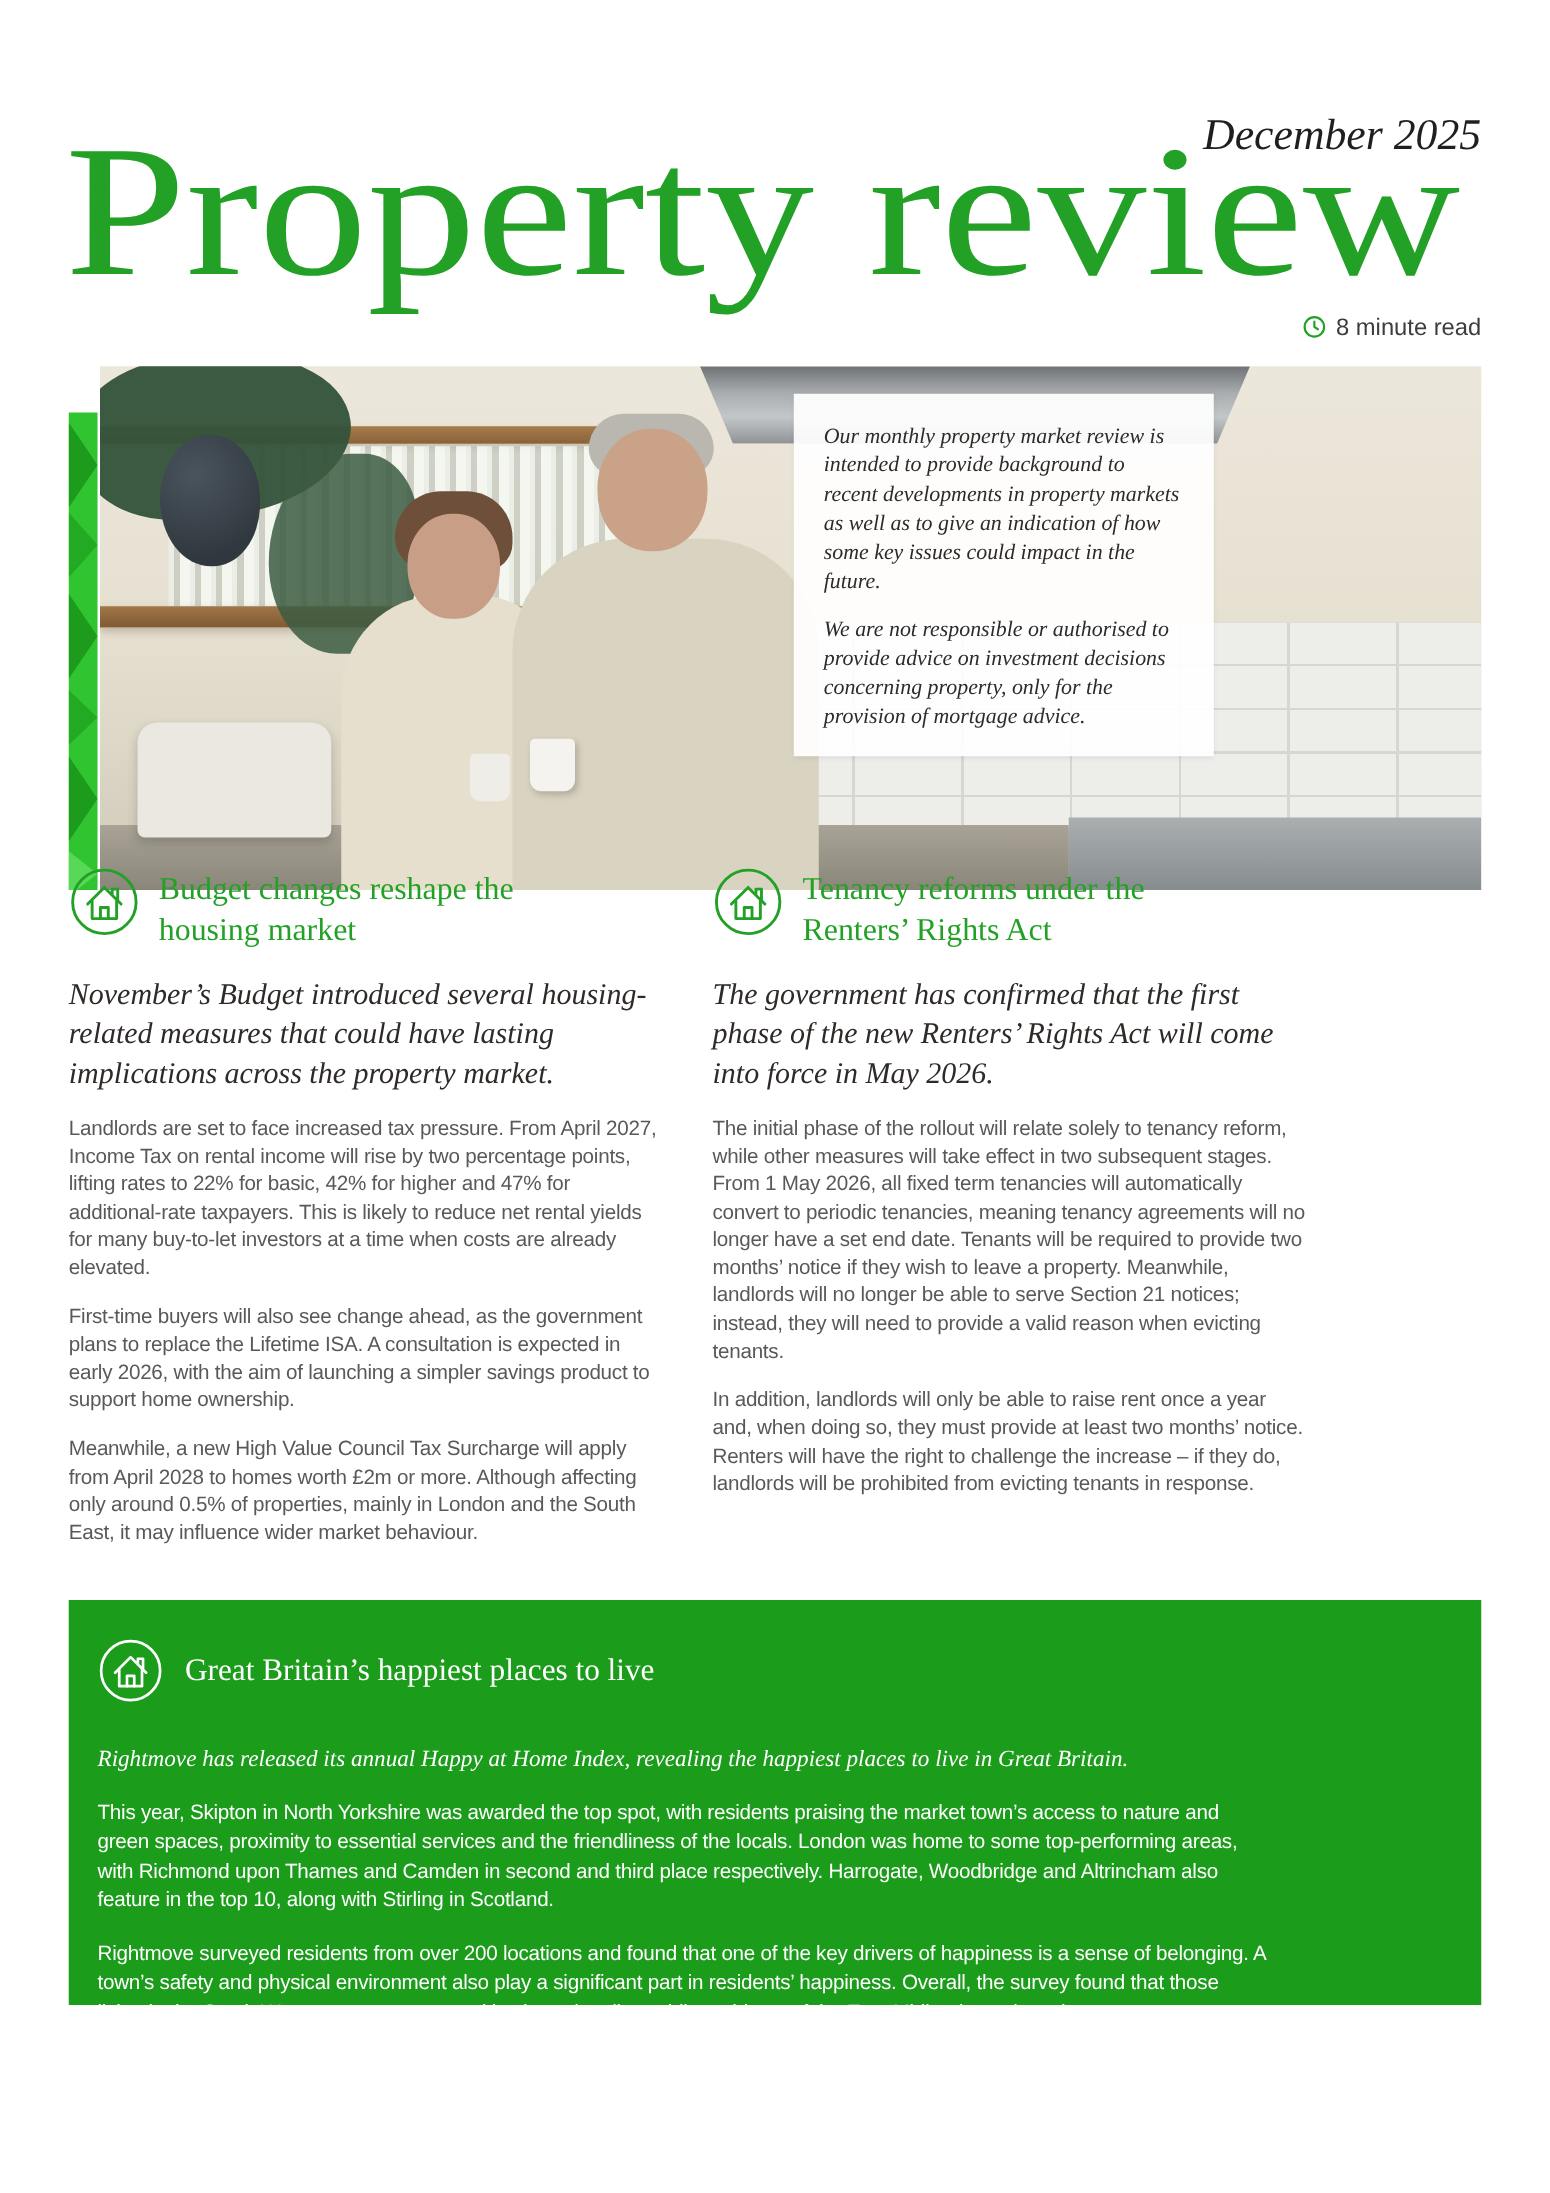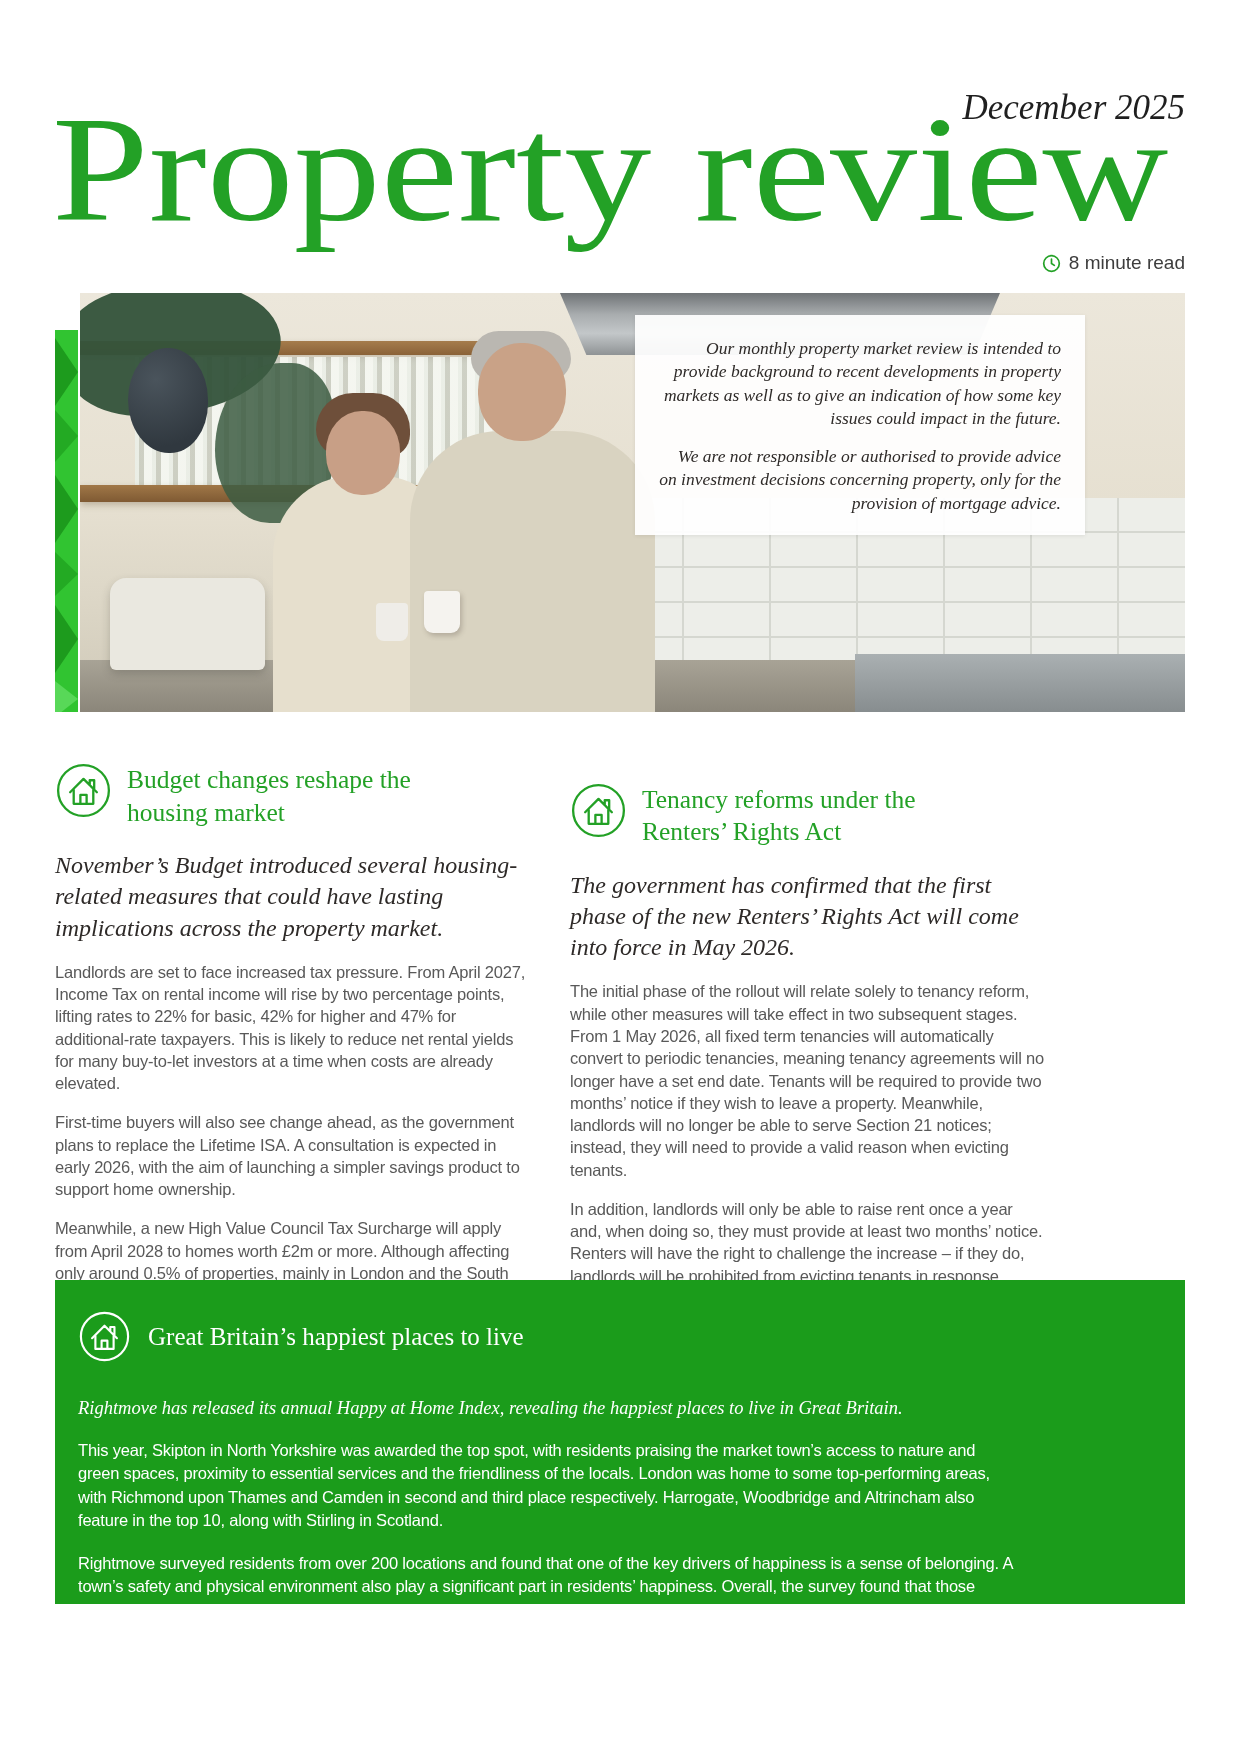--- a/index.html
+++ b/index.html
@@ -19,21 +19,21 @@
     font-size:35px; color:#1f1f1f;
   }
   .main-title {
     position:absolute; left:52px; top:98px;
     font-family:"Liberation Serif","DejaVu Serif",serif;
     font-size:150px; line-height:0.95; color:#23a126; white-space:nowrap;
     transform:scaleX(1.16); transform-origin:left top;
   }
   .read-time {
     position:absolute; right:55px; top:252px;
-    display:flex; align-items:center; gap:8px;
+    display:flex; align-items:flex-start; gap:8px;
     font-size:19px; color:#3d3d3d;
   }
   .read-time svg { display:block; }
 
   
   .hero { position:absolute; left:55px; top:293px; width:1130px; height:419px; }
   .hero-photo {
     position:absolute; left:25px; right:0; top:0; bottom:0; overflow:hidden;
     background:linear-gradient(180deg,#ece7db 0%,#e6e0d1 50%,#ddd7c7 72%,#cfc9b8 100%);
   }
@@ -77,33 +77,32 @@
   .hero-strip { position:absolute; left:0; top:37px; bottom:0; width:23px; background:#31c431; overflow:hidden; }
   .tri { position:absolute; left:0; width:0; height:0; border-style:solid; border-color:transparent; }
   .t1 { top:2%;  border-width:34px 0 34px 23px; border-left-color:#1d9b1d; }
   .t2 { top:21%; border-width:26px 0 26px 23px; border-left-color:#23aa23; }
   .t3 { top:38%; border-width:34px 0 34px 23px; border-left-color:#1d9b1d; }
   .t4 { top:58%; border-width:22px 0 22px 23px; border-left-color:#23aa23; }
   .t5 { top:72%; border-width:34px 0 34px 23px; border-left-color:#1d9b1d; }
   .t6 { top:92%; border-width:18px 0 18px 23px; border-left-color:#58d858; }
 
   .hero-overlay {
-    position:absolute; left:580px; top:22px; width:450px;
+    position:absolute; left:580px; top:22px; width:336px;
     background:rgba(255,255,255,.93); padding:22px 24px 20px 24px;
     box-shadow:0 1px 4px rgba(0,0,0,.08);
-    text-align:right;
   }
   .hero-overlay p {
     font-family:"Liberation Serif","DejaVu Serif",serif; font-style:italic;
     font-size:17.5px; line-height:1.33; color:#2e2a28;
   }
   .hero-overlay p + p { margin-top:15px; }
 
   
-  .columns { position:absolute; left:55px; top:762px; width:1130px; display:flex; gap:38px;align-items:center; }
+  .columns { position:absolute; left:55px; top:693px; width:1130px; display:flex; gap:38px; }
   .article { width:477px; }
   .article-header { display:flex; align-items:flex-start; gap:15px; }
   .icon-circle { flex:0 0 auto; color:#23a126; }
   .icon-circle svg { display:block; }
   .article-title {
     font-family:"Liberation Serif","DejaVu Serif",serif; font-weight:normal;
     font-size:25.5px; line-height:1.28; color:#23a126; max-width:360px; padding-top:2px;
   }
   .lead {
     margin-top:21px;

